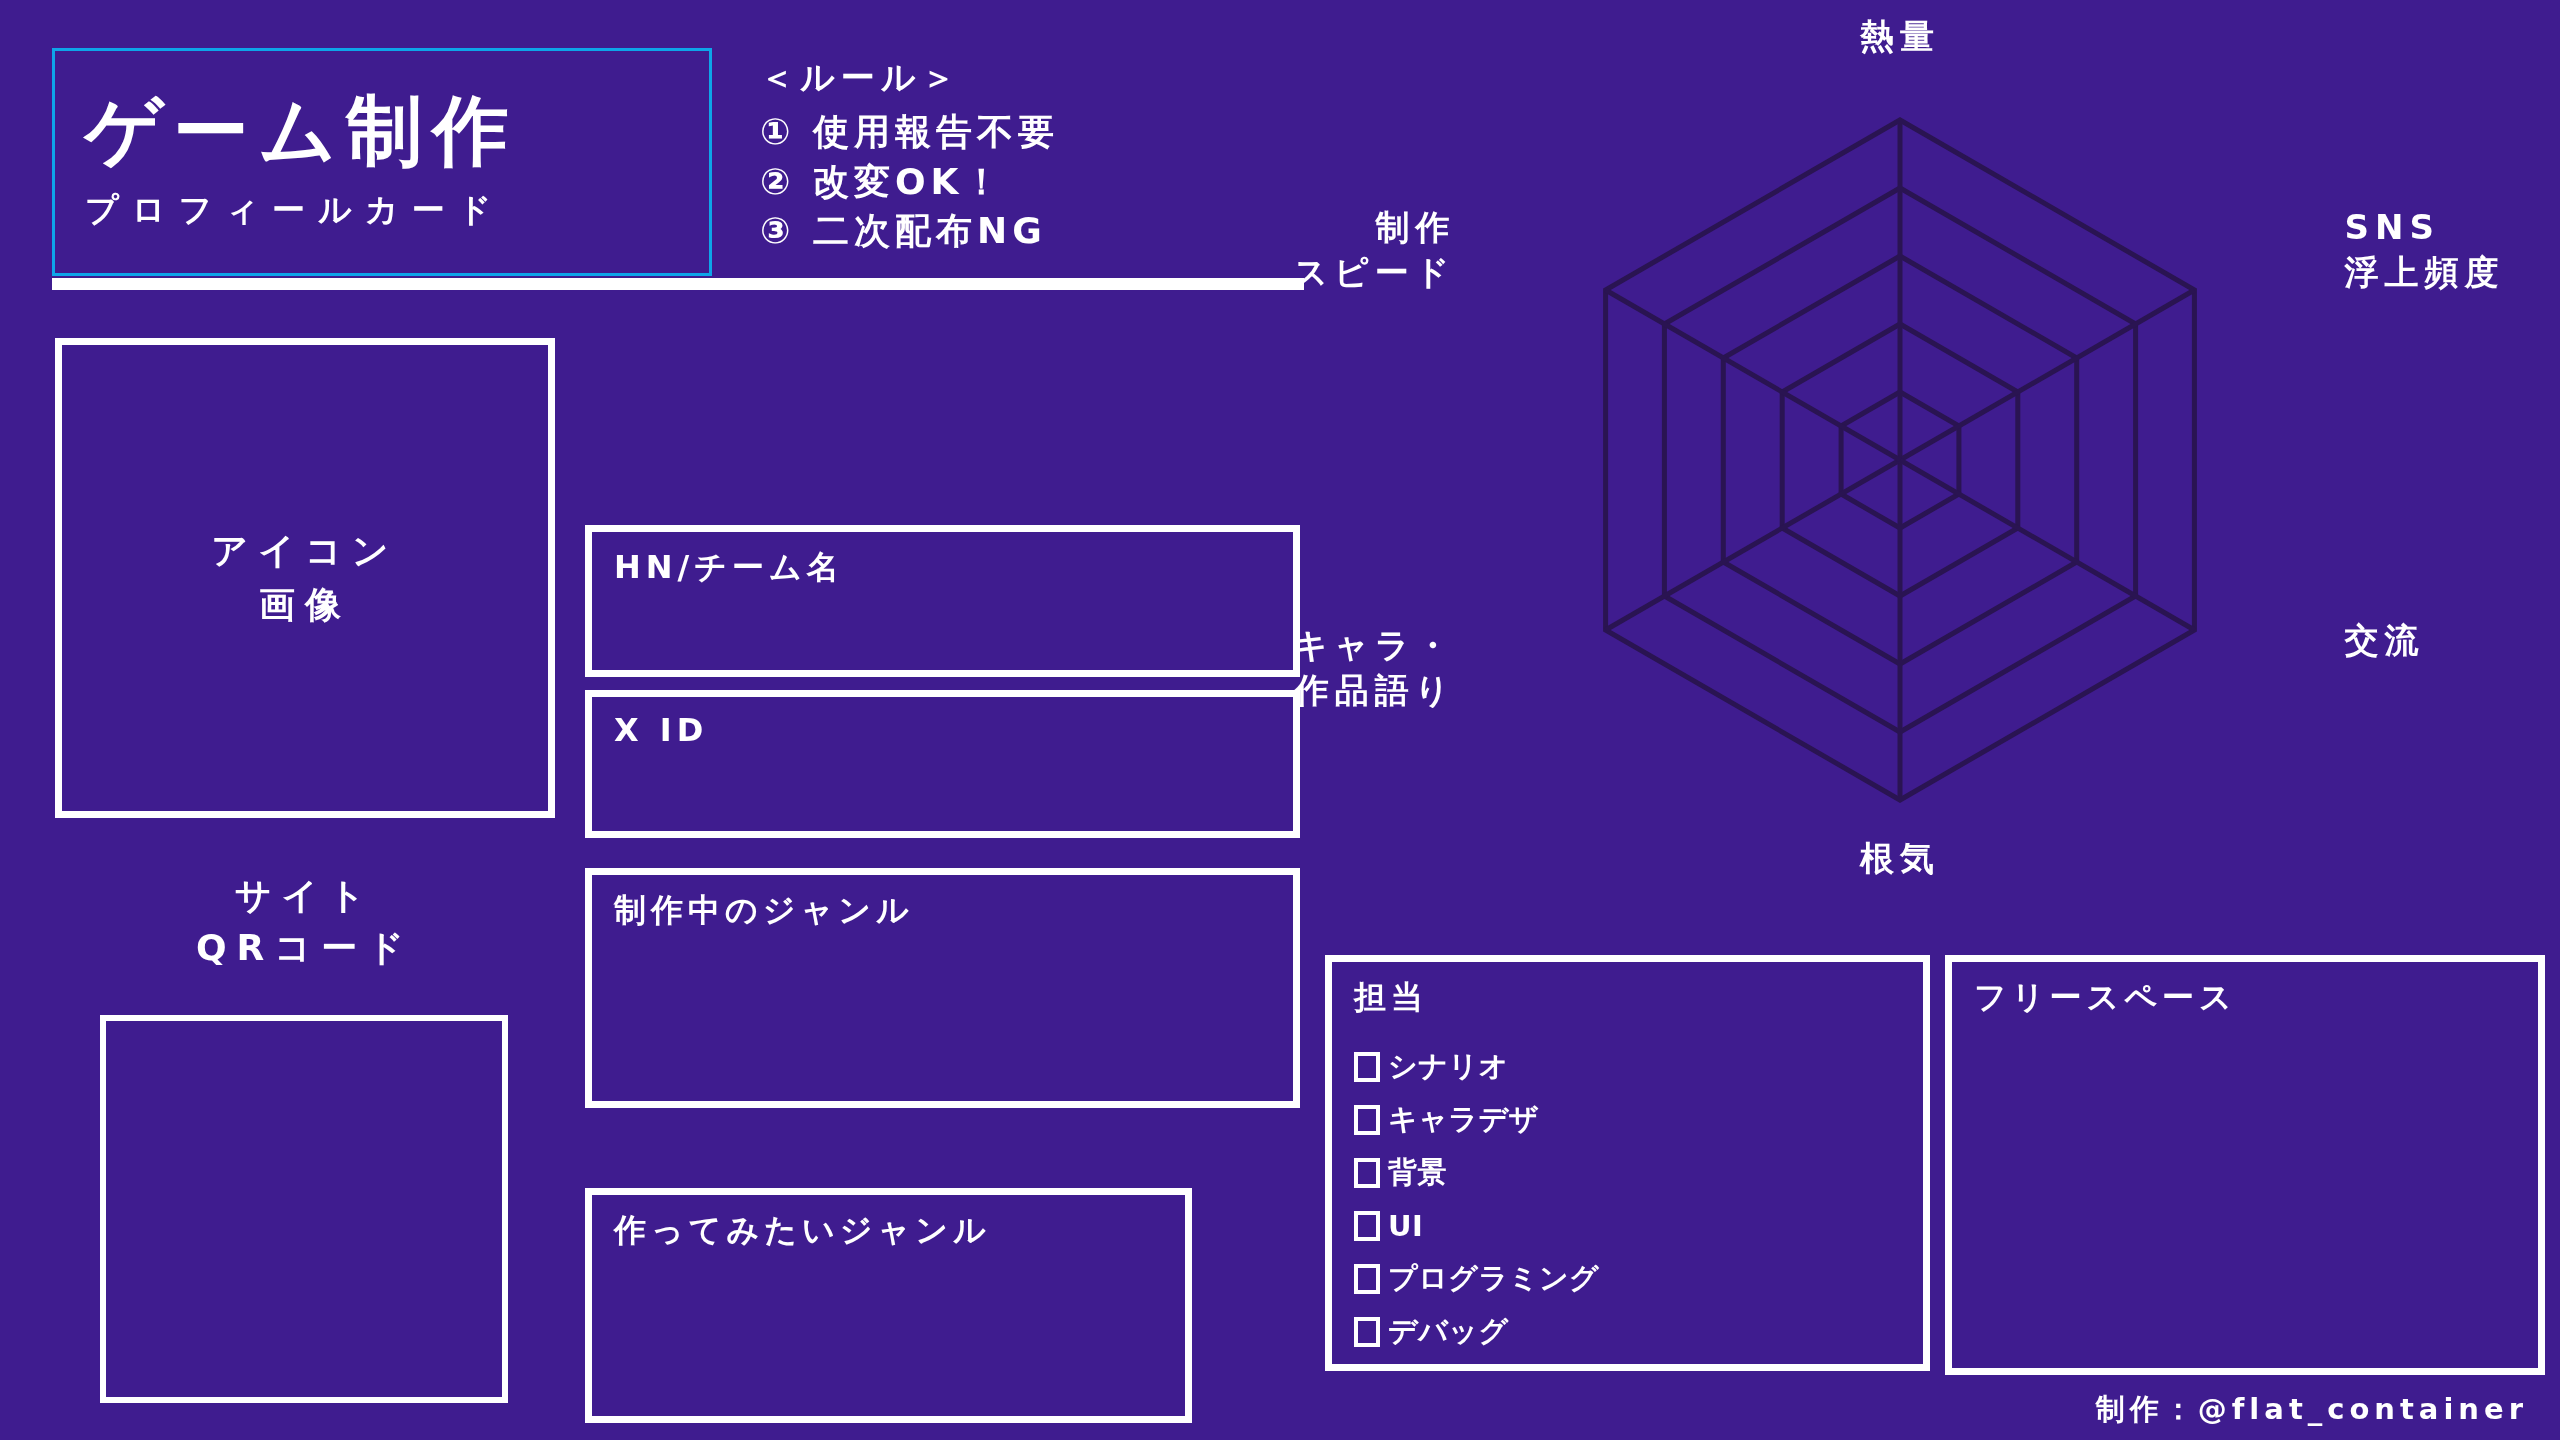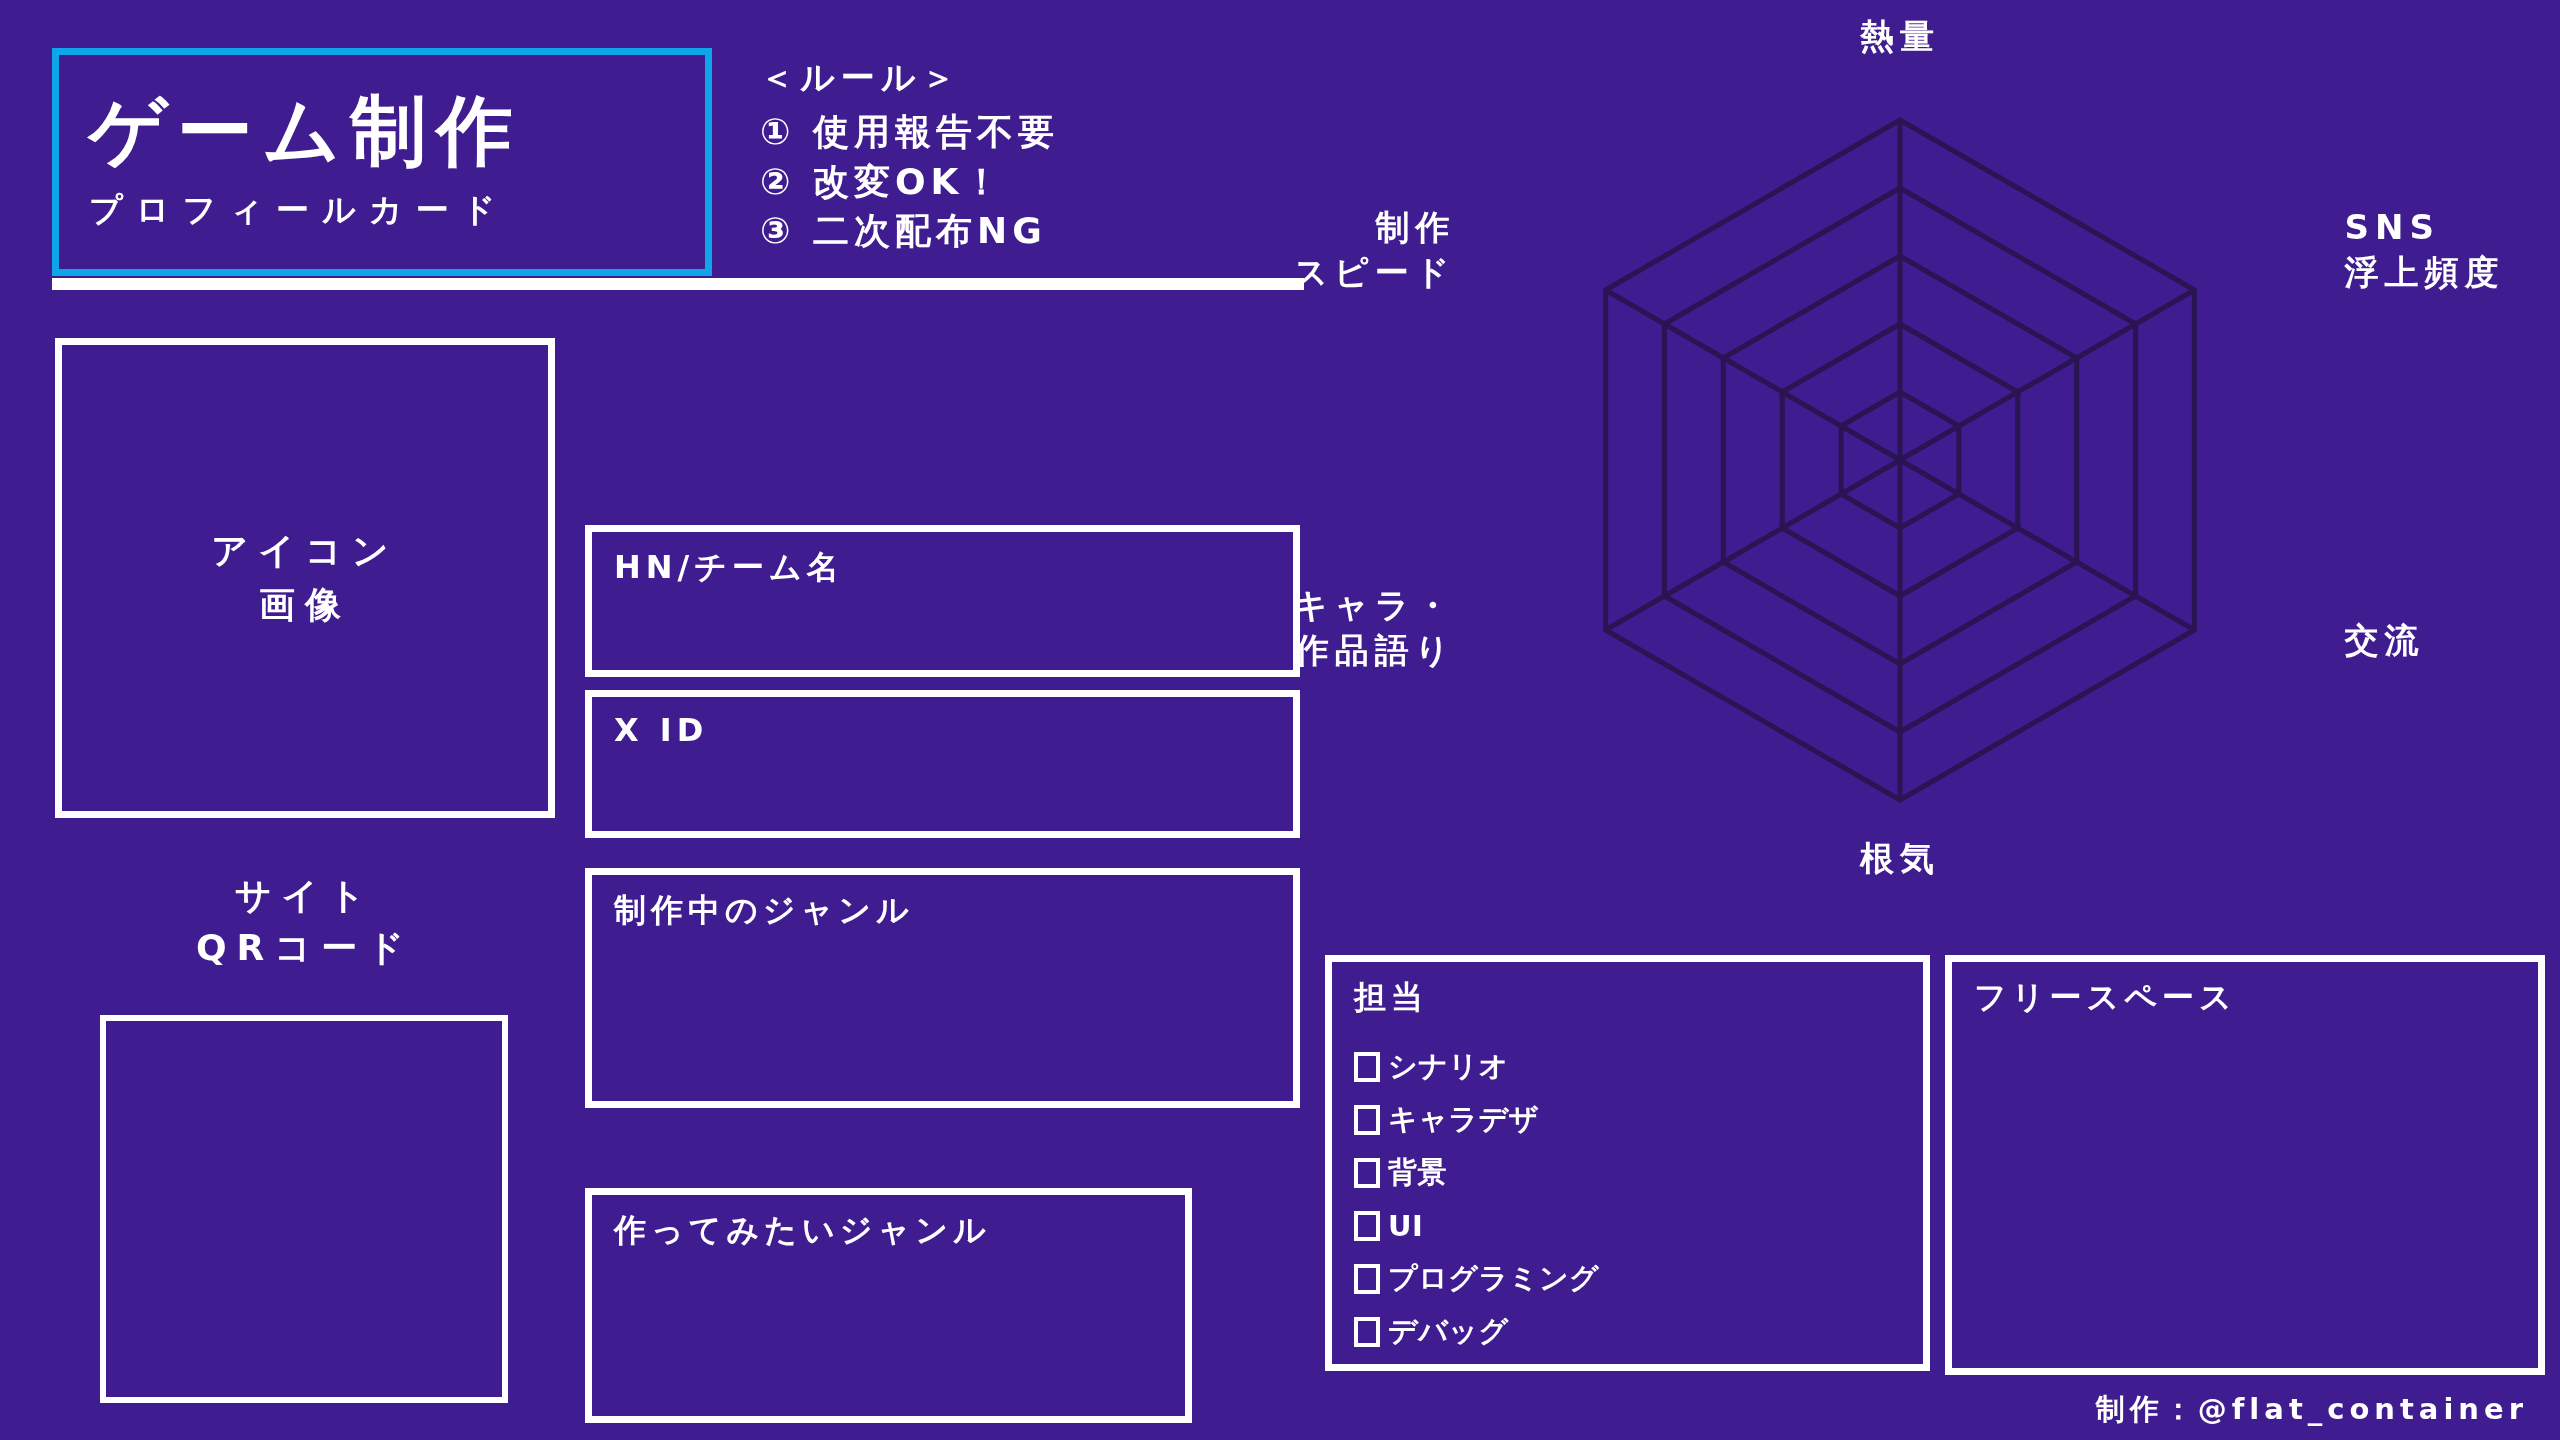--- a/index.html
+++ b/index.html
@@ -15,21 +15,21 @@
     font-family: "DejaVu Sans", "Liberation Sans", sans-serif;
     color: #ffffff;
   }
 
   .abs { position: absolute; }
 
   
   #title-box {
     left: 52px; top: 48px;
     width: 660px; height: 228px;
-    border: 7px solid #0ea5e9;
+    border: 3px solid #0ea5e9;
     box-sizing: border-box;
     display: flex;
     flex-direction: column;
     justify-content: center;
     align-items: flex-start;
     padding-left: 30px;
   }
   #title-main {
     font-size: 76px;
     font-weight: 900;
@@ -232,21 +232,21 @@
         <line x1="600" y1="440" x2="894.4" y2="610.0"></line>
         <line x1="600" y1="440" x2="600.0" y2="780.0"></line>
         <line x1="600" y1="440" x2="305.6" y2="610.0"></line>
         <line x1="600" y1="440" x2="305.6" y2="270.0"></line>
       </g>
   </svg>
   <div class="radar-label" id="rl-0" style="left: 600px; top: 16px; transform: translate(-50%, -50%); text-align: center;"><span>熱量</span></div>
   <div class="radar-label" id="rl-1" style="left: 1044.45px; top: 230px; transform: translate(0px, -50%); text-align: left;"><span>SNS</span><br><span>浮上頻度</span></div>
   <div class="radar-label" id="rl-2" style="left: 1044.45px; top: 620px; transform: translate(0px, -50%); text-align: left;"><span>交流</span></div>
   <div class="radar-label" id="rl-3" style="left: 600px; top: 838px; transform: translate(-50%, -50%); text-align: center;"><span>根気</span></div>
-  <div class="radar-label" id="rl-4" style="left: 155.551px; top: 608px; transform: translate(-100%, -50%); text-align: right;"><span>キャラ・</span><br><span>作品語り</span></div>
+  <div class="radar-label" id="rl-4" style="left: 155.551px; top: 648px; transform: translate(-100%, -50%); text-align: right;"><span>キャラ・</span><br><span>作品語り</span></div>
   <div class="radar-label" id="rl-5" style="left: 155.551px; top: 230px; transform: translate(-100%, -50%); text-align: right;"><span>制作</span><br><span>スピード</span></div>
 </div>
 
 <div id="role-box" class="obox">
   <span class="obox-label">担当</span>
   <div id="role-grid">
     <div class="role-col" id="role-col-left">
         <div class="role-item">
           <span class="cb"></span>
           <span class="role-text">シナリオ</span>

